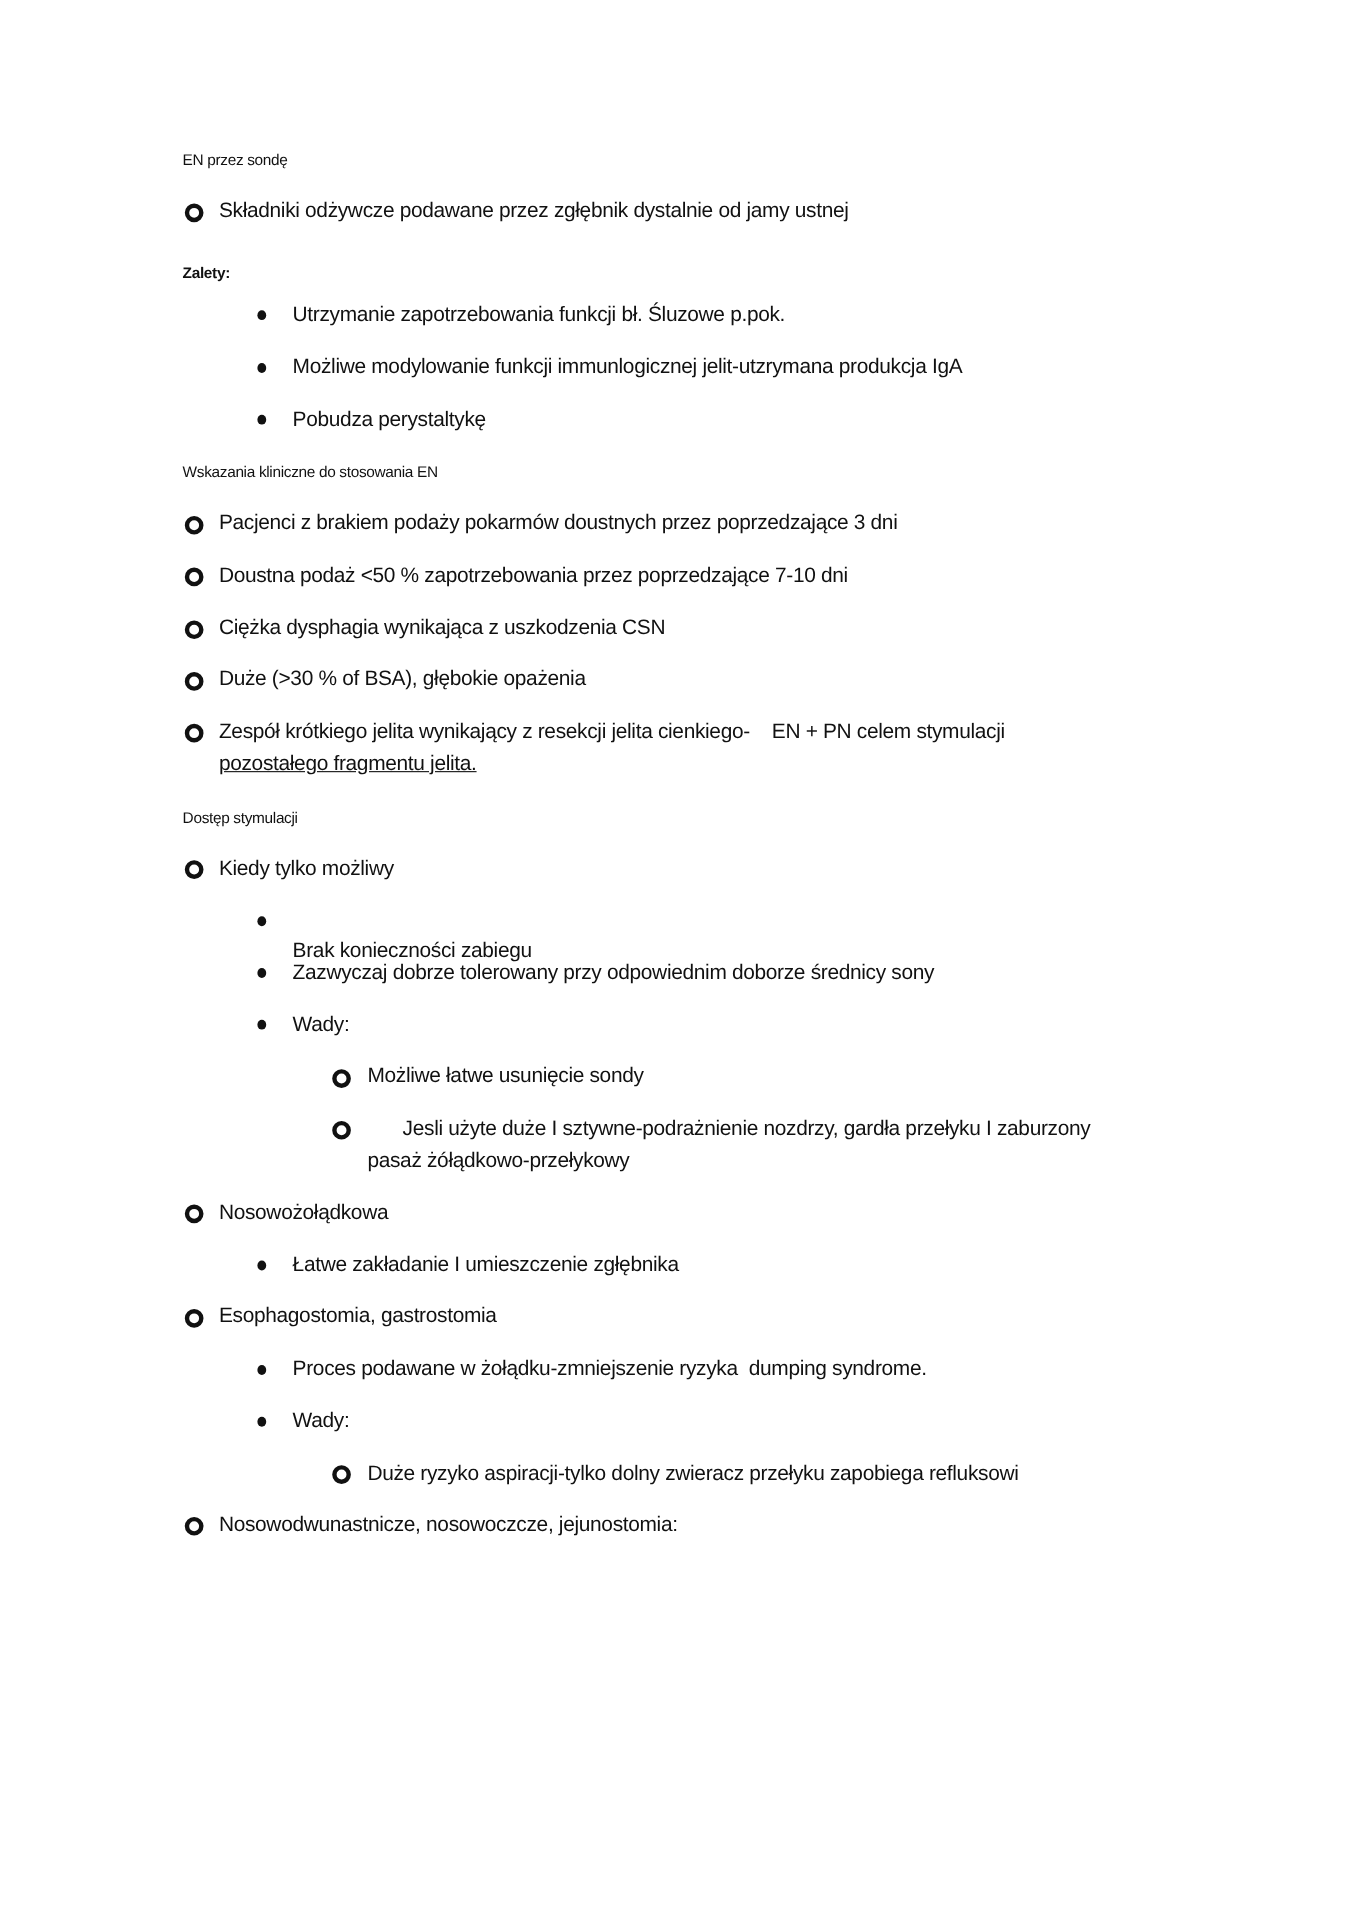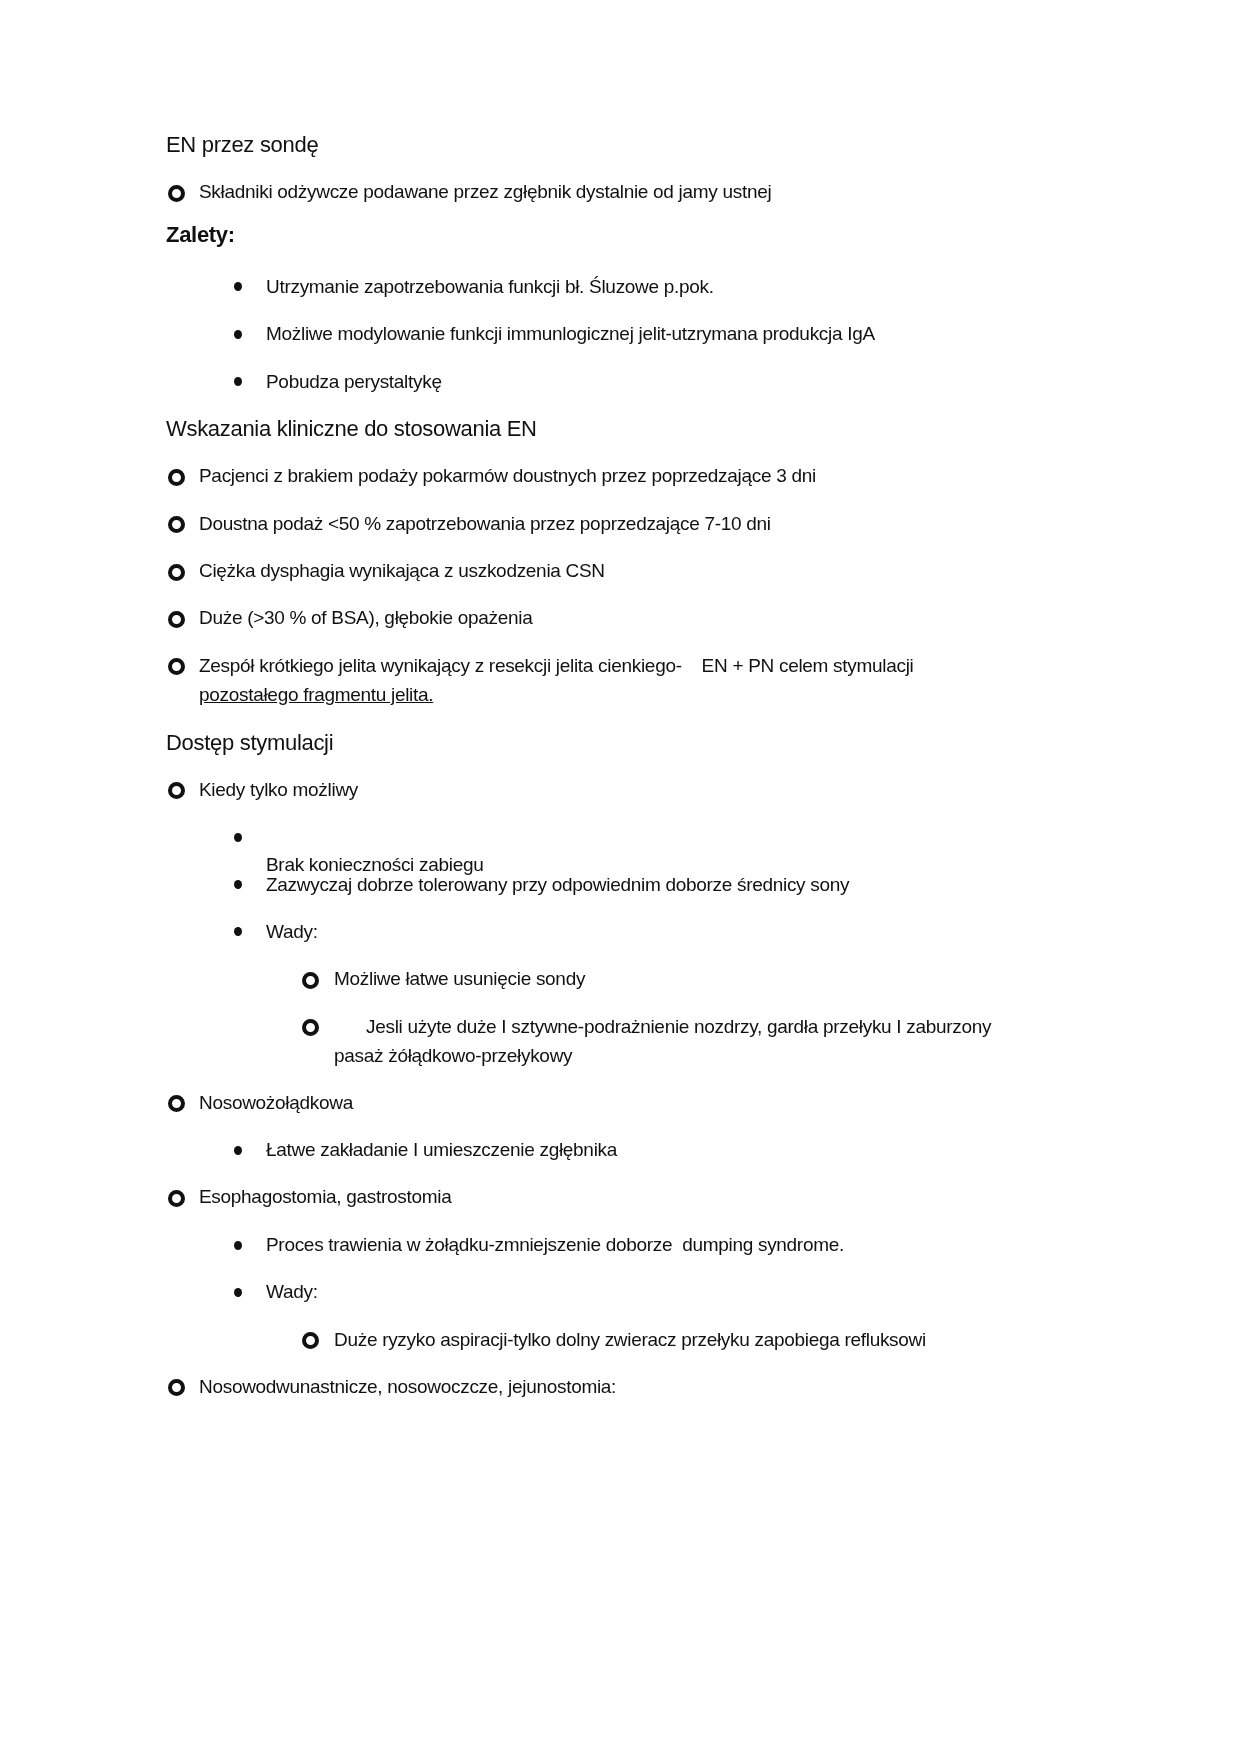--- a/index.html
+++ b/index.html
@@ -18,21 +18,21 @@
     .page {
       position: absolute;
       left: 0;
       top: 0;
       width: 1240px;
       height: 1754px;
       background: #ffffff;
     }
     .line {
       position: absolute;
-      font-size: 22px;
+      font-size: 14px;
       line-height: 32px;
       white-space: nowrap;
       letter-spacing: -0.3px;
     }
     .heading-bold {
       font-weight: bold;
     }
     .bullet-ring {
       position: absolute;
       width: 9px;
@@ -58,21 +58,21 @@
 </head>
 <body>
 
 <div class="page">
 
   <div class="line" style="left:166px; top:129px;">EN przez sondę</div>
 
   <span class="bullet-ring" style="left:168px; top:185px;"></span>
   <div class="text" style="left:199px; top:176px;">Składniki odżywcze podawane przez zgłębnik dystalnie od jamy ustnej</div>
 
-  <div class="line heading-bold" style="left:166px; top:219px;text-align:center;">Zalety:</div>
+  <div class="line heading-bold" style="left:166px; top:232px;text-align:center;">Zalety:</div>
 
   <span class="bullet-dot" style="left:234px; top:282px;"></span>
   <div class="text" style="left:266px; top:271px;">Utrzymanie zapotrzebowania funkcji bł. Śluzowe p.pok.</div>
 
   <span class="bullet-dot" style="left:234px; top:330px;"></span>
   <div class="text" style="left:266px; top:318px;">Możliwe modylowanie funkcji immunlogicznej jelit-utzrymana produkcja IgA</div>
 
   <span class="bullet-dot" style="left:234px; top:377px;"></span>
   <div class="text" style="left:266px; top:366px;">Pobudza perystaltykę</div>
 
@@ -118,21 +118,21 @@
   <span class="bullet-ring" style="left:168px; top:1095px;"></span>
   <div class="text" style="left:199px; top:1087px;">Nosowożołądkowa</div>
 
   <span class="bullet-dot" style="left:234px; top:1146px;"></span>
   <div class="text" style="left:266px; top:1134px;">Łatwe zakładanie I umieszczenie zgłębnika</div>
 
   <span class="bullet-ring" style="left:168px; top:1190px;"></span>
   <div class="text" style="left:199px; top:1181px;">Esophagostomia, gastrostomia</div>
 
   <span class="bullet-dot" style="left:234px; top:1241px;"></span>
-  <div class="text" style="left:266px; top:1229px; white-space:pre;">Proces trawienia w żołądku-zmniejszenie doborze  dumping syndrome.</div>
+  <div class="text" style="left:266px; top:1229px; white-space:pre;">Proces podawane w żołądku-zmniejszenie ryzyka  dumping syndrome.</div>
 
   <span class="bullet-dot" style="left:234px; top:1288px;"></span>
   <div class="text" style="left:266px; top:1276px;">Wady:</div>
 
   <span class="bullet-ring" style="left:302px; top:1332px;"></span>
   <div class="text" style="left:334px; top:1324px;">Duże ryzyko aspiracji-tylko dolny zwieracz przełyku zapobiega refluksowi</div>
 
   <span class="bullet-ring" style="left:168px; top:1379px;"></span>
   <div class="text" style="left:199px; top:1371px;">Nosowodwunastnicze, nosowoczcze, jejunostomia:</div>
 

